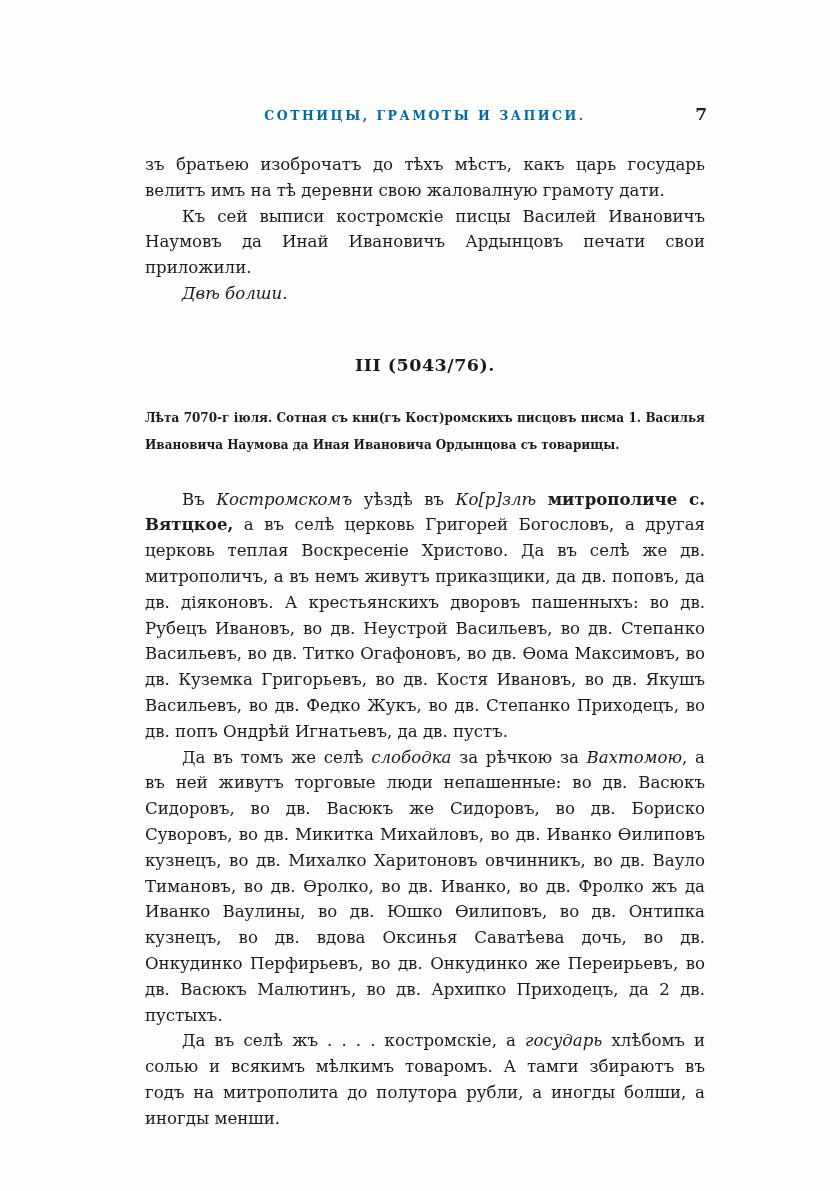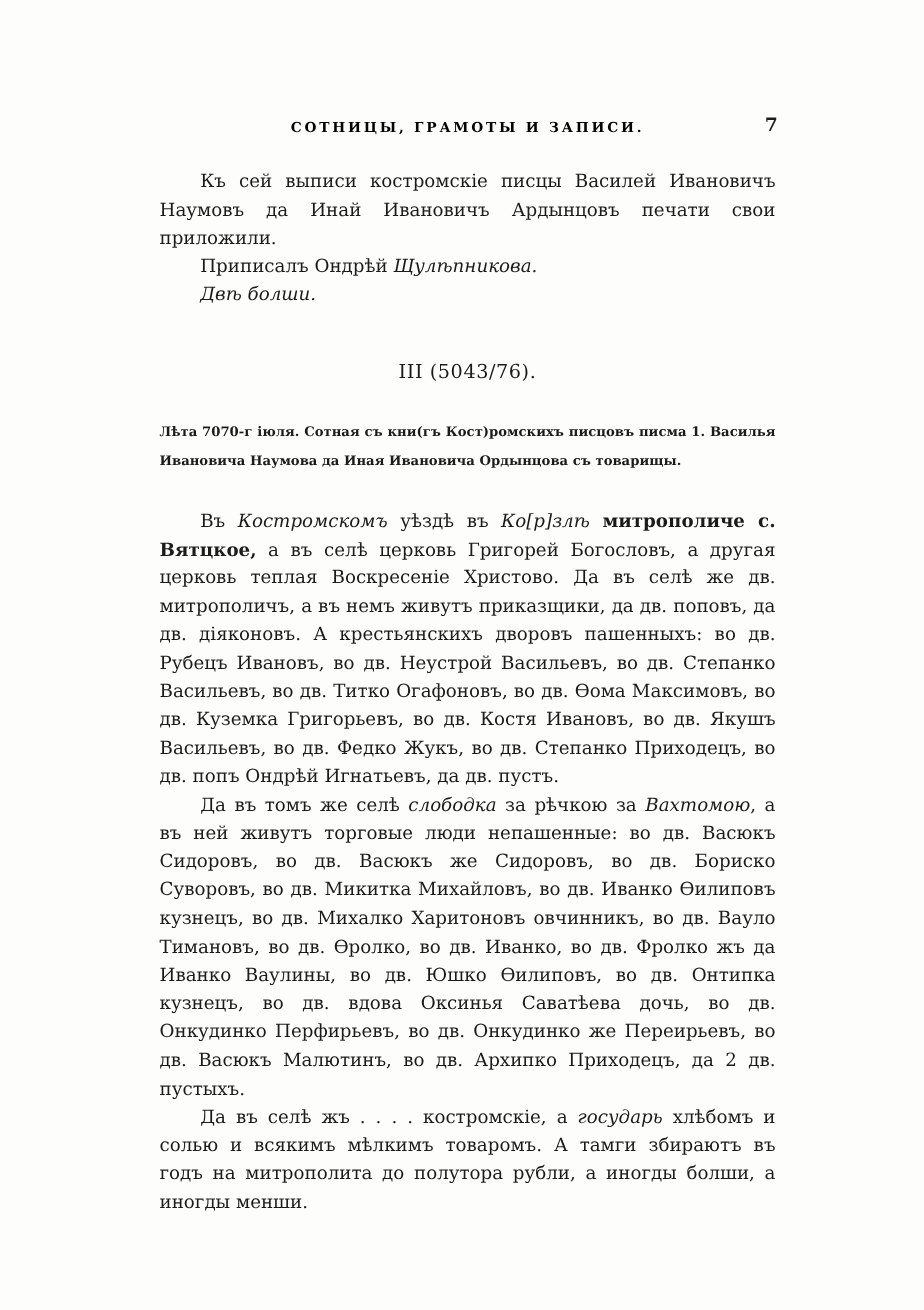--- a/index.html
+++ b/index.html
@@ -25,40 +25,40 @@
   .running-head {
     position: relative;
     margin-bottom: 24px;
     height: 20px;
   }
   .running-head .title {
     text-align: center;
     font-size: 12.5px;
     font-weight: bold;
     letter-spacing: 2.5px;
-    color: #000000;
+    color: #0369a1;
   }
   .running-head .pagenum {
     position: absolute;
     right: -2px;
     top: -4px;
     font-size: 17px;
     font-weight: bold;
   }
   .para {
     margin: 0;
     font-size: 16.6px;
     line-height: 25.8px;
     text-align: justify;
     text-indent: 0;
   }
   .para.ind { text-indent: 37px; }
   .para.sec {
     text-align: center;
-    font-weight: normal;
+    font-weight: bold;
     font-size: 17.5px;
     margin: 46px 0 26px 0;
     letter-spacing: 0.5px;
   }
   .para.dochead {
     font-weight: bold;
     font-size: 12px;
     line-height: 27px;
     margin: 0 0 28px 0;
   }
@@ -68,22 +68,22 @@
 </head>
 <body>
 
 <div class="page">
   <div class="content">
     <div class="running-head">
       <div class="title">СОТНИЦЫ, ГРАМОТЫ И ЗАПИСИ.</div>
       <div class="pagenum">7</div>
     </div>
     <div id="page-body">
+        <p class="para"><span>зъ братьею изоброчатъ до тѣхъ мѣстъ, какъ царь государь велитъ имъ на тѣ деревни свою жаловалную грамоту дати.</span></p>
         <p class="para ind"><span>Къ сей выписи костромскіе писцы Василей Ивановичъ Наумовъ да Инай Ивановичъ Ардынцовъ печати свои приложили.</span></p>
-        <p class="para ind"><span>Приписалъ Ондрѣй </span><span class="it">Щулѣпникова.</span></p>
         <p class="para ind"><span class="it">Двѣ болши.</span></p>
         <p class="para sec"><span>III (5043/76).</span></p>
         <p class="para dochead"><span>Лѣта 7070-г іюля. Сотная съ кни(гъ Кост)ромскихъ писцовъ писма 1. Василья Ивановича Наумова да Иная Ивановича Ордынцова съ товарищы.</span></p>
         <p class="para ind"><span>Въ </span><span class="it">Костромскомъ</span><span> уѣздѣ въ </span><span class="it">Ко[р]злѣ</span><span> </span><span class="bd">митрополиче с. Вятцкое,</span><span> а въ селѣ церковь Григорей Богословъ, а другая церковь теплая Воскресеніе Христово. Да въ селѣ же дв. митрополичъ, а въ немъ живутъ приказщики, да дв. поповъ, да дв. діяконовъ. А крестьянскихъ дворовъ пашенныхъ: во дв. Рубецъ Ивановъ, во дв. Неустрой Васильевъ, во дв. Степанко Васильевъ, во дв. Титко Огафоновъ, во дв. Ѳома Максимовъ, во дв. Куземка Григорьевъ, во дв. Костя Ивановъ, во дв. Якушъ Васильевъ, во дв. Федко Жукъ, во дв. Степанко Приходецъ, во дв. попъ Ондрѣй Игнатьевъ, да дв. пустъ.</span></p>
         <p class="para ind"><span>Да въ томъ же селѣ </span><span class="it">слободка</span><span> за рѣчкою за </span><span class="it">Вахтомою</span><span>, а въ ней живутъ торговые люди непашенные: во дв. Васюкъ Сидоровъ, во дв. Васюкъ же Сидоровъ, во дв. Бориско Суворовъ, во дв. Микитка Михайловъ, во дв. Иванко Ѳилиповъ кузнецъ, во дв. Михалко Харитоновъ овчинникъ, во дв. Вауло Тимановъ, во дв. Ѳролко, во дв. Иванко, во дв. Фролко жъ да Иванко Ваулины, во дв. Юшко Ѳилиповъ, во дв. Онтипка кузнецъ, во дв. вдова Оксинья Саватѣева дочь, во дв. Онкудинко Перфирьевъ, во дв. Онкудинко же Переирьевъ, во дв. Васюкъ Малютинъ, во дв. Архипко Приходецъ, да 2 дв. пустыхъ.</span></p>
         <p class="para ind"><span>Да въ селѣ жъ . . . . костромскіе, а </span><span class="it">государь</span><span> хлѣбомъ и солью и всякимъ мѣлкимъ товаромъ. А тамги збираютъ въ годъ на митрополита до полутора рубли, а иногды болши, а иногды менши.</span></p>
       </div>
   </div>
 </div>
 

